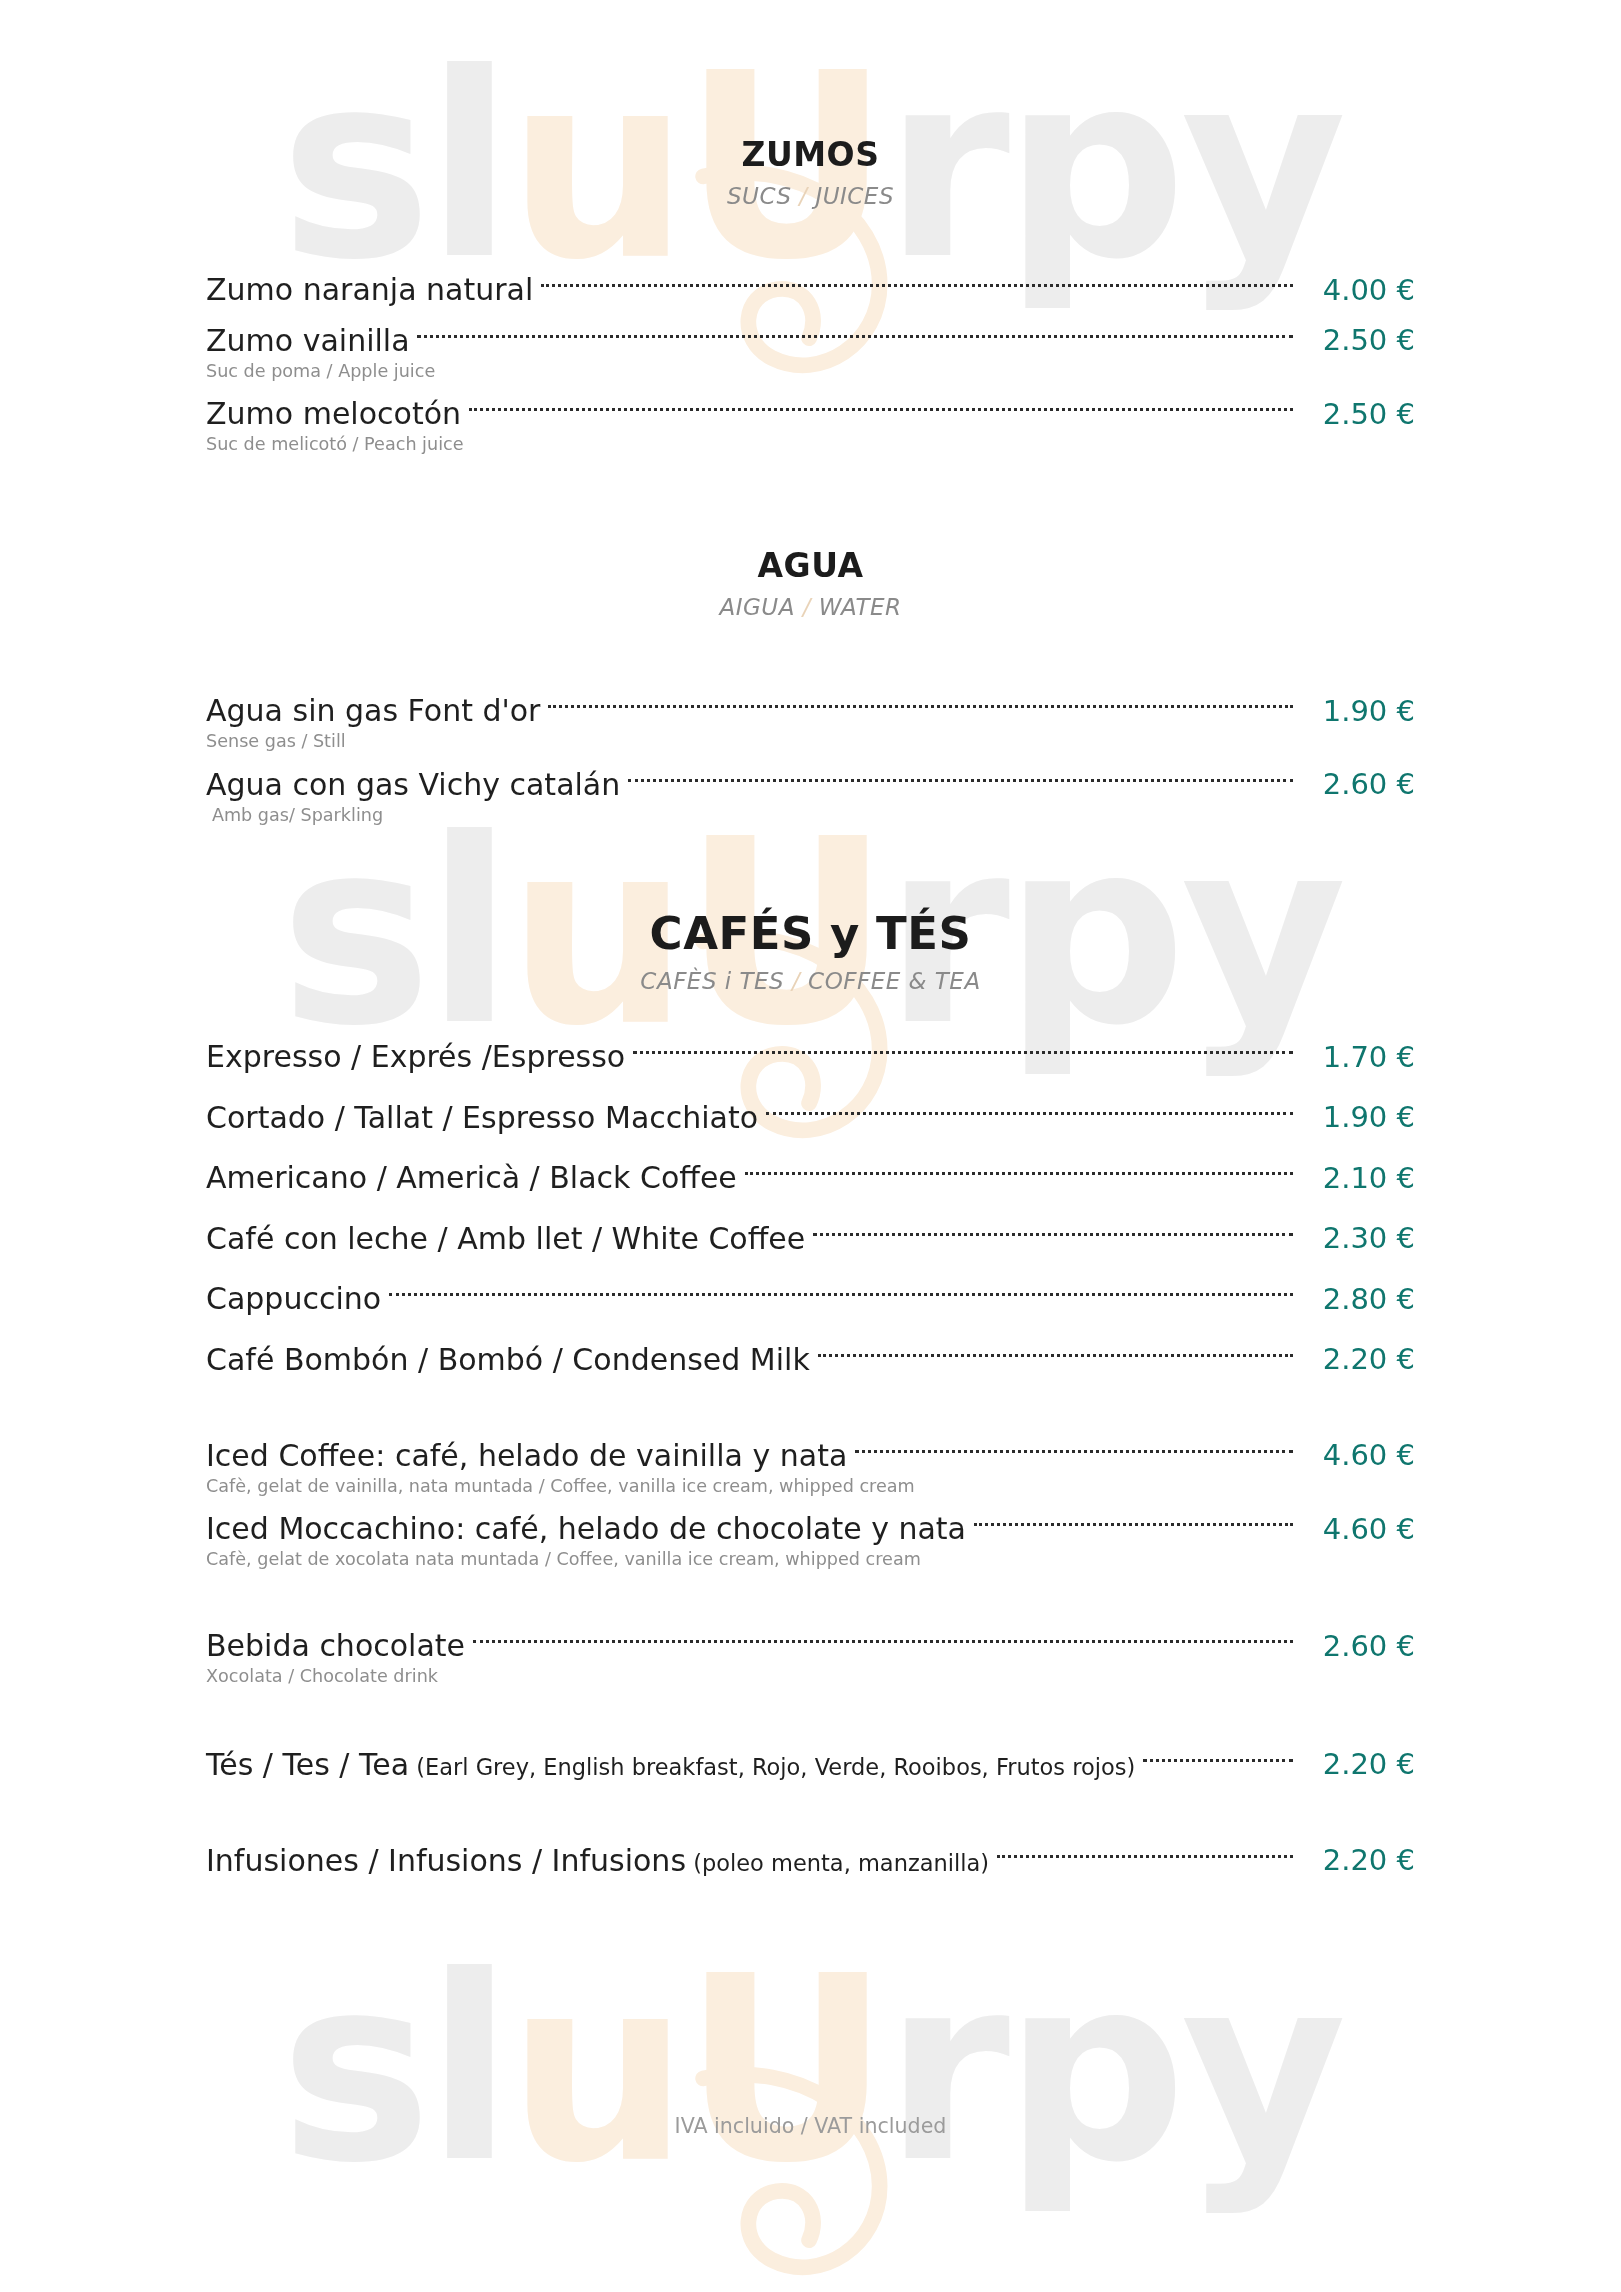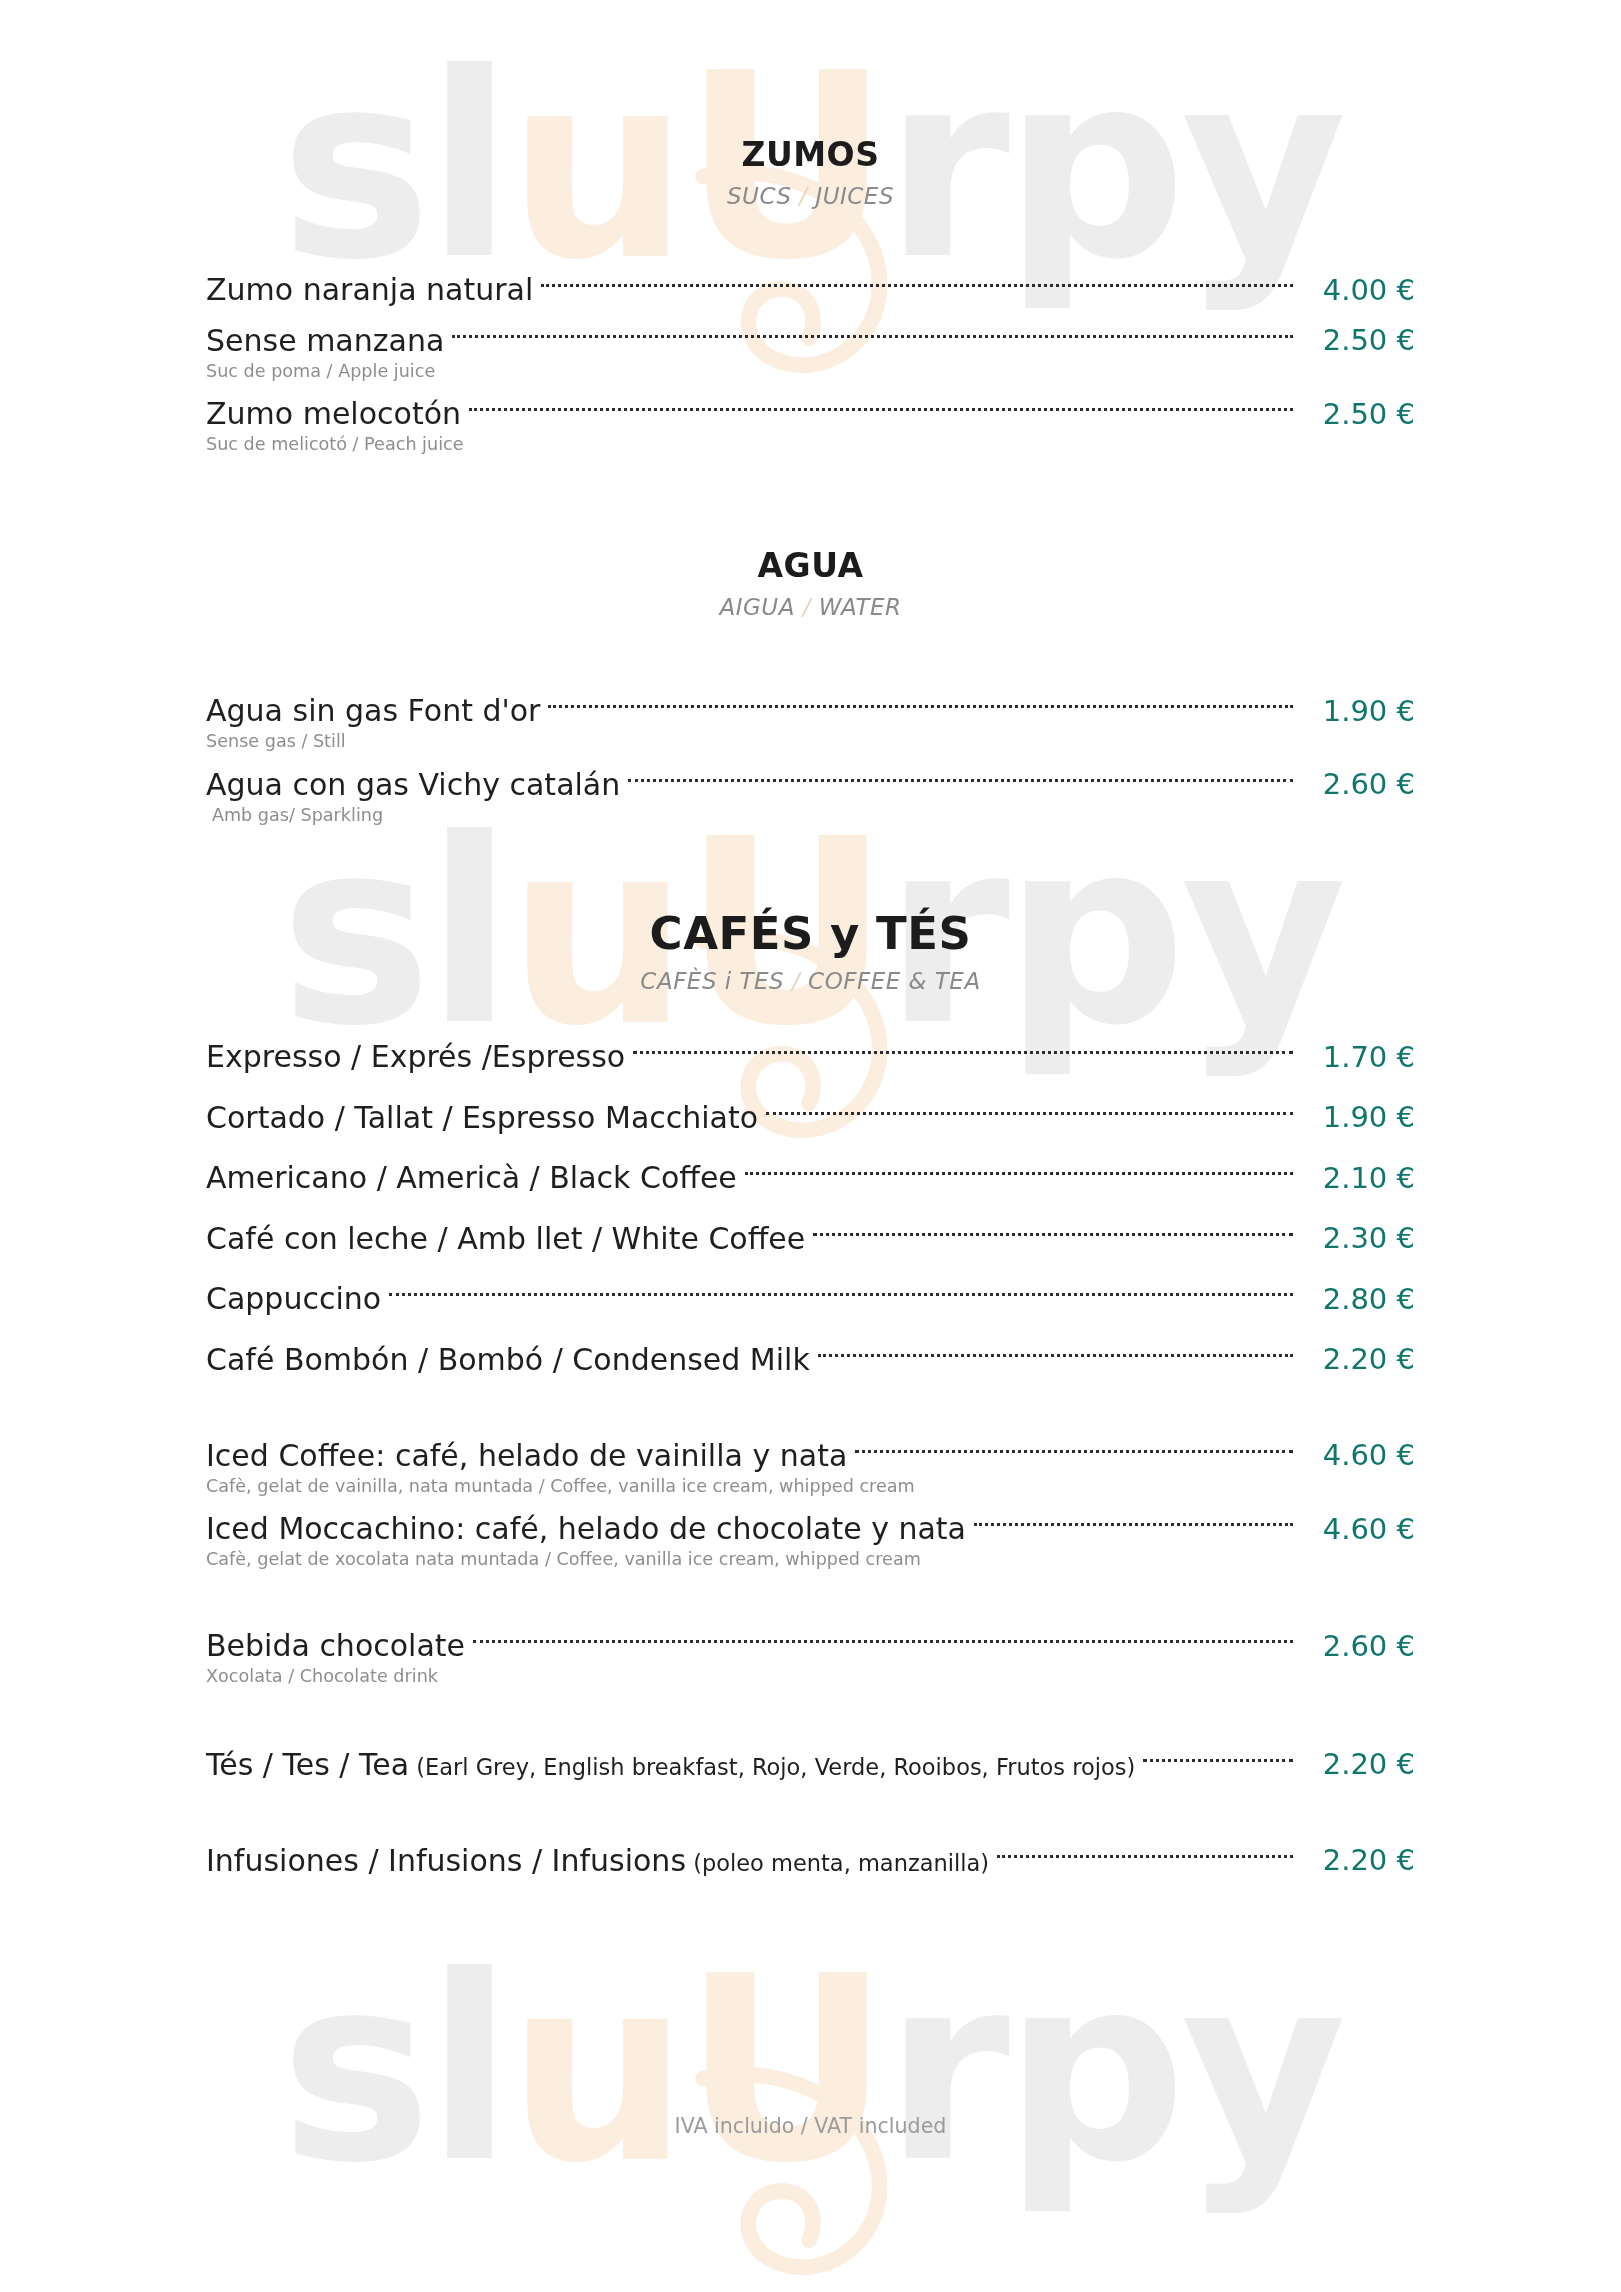--- a/index.html
+++ b/index.html
@@ -176,21 +176,21 @@
     <div>
       <div class="row">
         <span class="name">Zumo naranja natural</span>
         <span class="leader"></span>
         <span class="price">4.00 €</span>
       </div>
     </div>
     <div class="sp-xs"></div>
     <div>
       <div class="row">
-        <span class="name">Sense manzana</span>
+        <span class="name">Zumo vainilla</span>
         <span class="leader"></span>
         <span class="price">2.50 €</span>
       </div>
       <div class="desc">Suc de poma / Apple juice</div>
     </div>
     <div class="sp-xs"></div>
     <div>
       <div class="row">
         <span class="name">Zumo melocotón</span>
         <span class="leader"></span>

